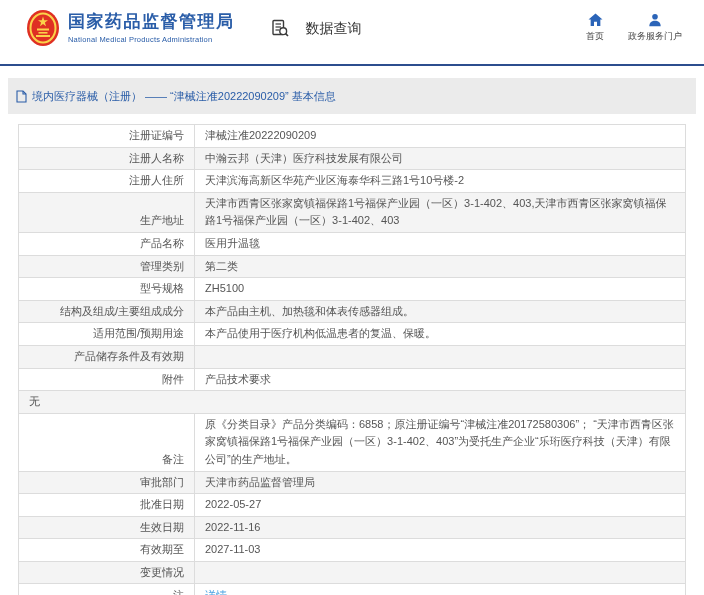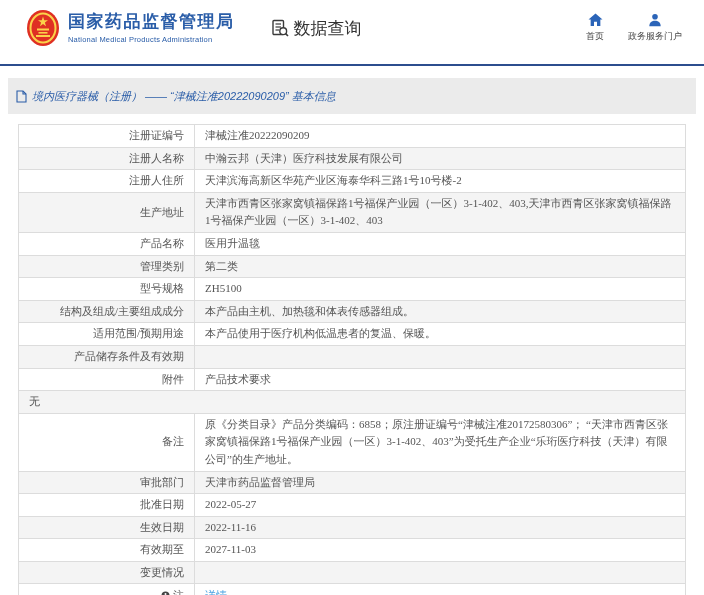--- a/index.html
+++ b/index.html
@@ -20,62 +20,60 @@
   .logo-group { display: flex; align-items: center; gap: 8px; cursor: pointer; }
   .logo-text { display: flex; flex-direction: column; }
   .logo-cn {
     font-size: 17px; font-weight: bold;
     color: var(--brand-blue, #2a5da8);
     letter-spacing: 1.5px; line-height: 1.2;
   }
   .logo-en { font-size: 7.5px; color: var(--brand-blue, #2a5da8); margin-top: 2px; letter-spacing: .2px; }
   .section-label {
     margin-left: 36px;
-    display: flex; align-items: center; gap: 4px;
-    font-size: 17px; color: #333; font-weight: 500; cursor: pointer;
+    display: flex; align-items: flex-end; gap: 16px;
+    font-size: 14px; color: #333; font-weight: 500; cursor: pointer;
   }
   .top-nav { margin-left: auto; display: flex; gap: 24px; }
   .nav-item {
     display: flex; flex-direction: column; align-items: center; gap: 3px;
     font-size: 9px; color: #444; text-decoration: none; cursor: pointer;
   }
   .header-line { height: 2px; background: var(--header-line, #2c4e8e); }
 
   
   .title-bar {
     margin: 12px 8px 0;
     height: 22px;
     background: var(--titlebar-bg, #ebebeb);
     display: flex; align-items: center; gap: 5px;
     padding: 18px 8px;
     font-size: 11px;
     color: var(--brand-blue, #2a5da8);
-    font-style: italic;
   }
 
   
   .info-table {
     margin: 10px 18px 0;
     border: 1px solid var(--table-border, #dcdcdc);
   }
   .row {
     display: flex;
     background: #fff;
     border-bottom: 1px solid var(--table-border, #dcdcdc);
     min-height: 22px;
   }
   .row:last-child { border-bottom: none; }
   .row.alt { background: var(--row-alt, #f4f4f4); }
   .cell {
     font-size: 11px;
     line-height: 1.6;
     padding: 2px 10px;
-    display: flex; align-items: center;
+    display: flex; align-items: flex-end;
     color: #555;
-    font-family: Liberation Serif, serif;
   }
   .cell.label {
     width: 176px; flex: none;
     justify-content: flex-end; text-align: right;
     border-right: 1px solid var(--table-border, #dcdcdc);
     gap: 3px;
   }
   .cell.value { flex: 1; text-align: left; word-break: break-all; }
   a.cell.value.link { text-decoration: none; cursor: pointer; }
   a.cell.value.link span { color: var(--link-blue, #4ba3e3); }

